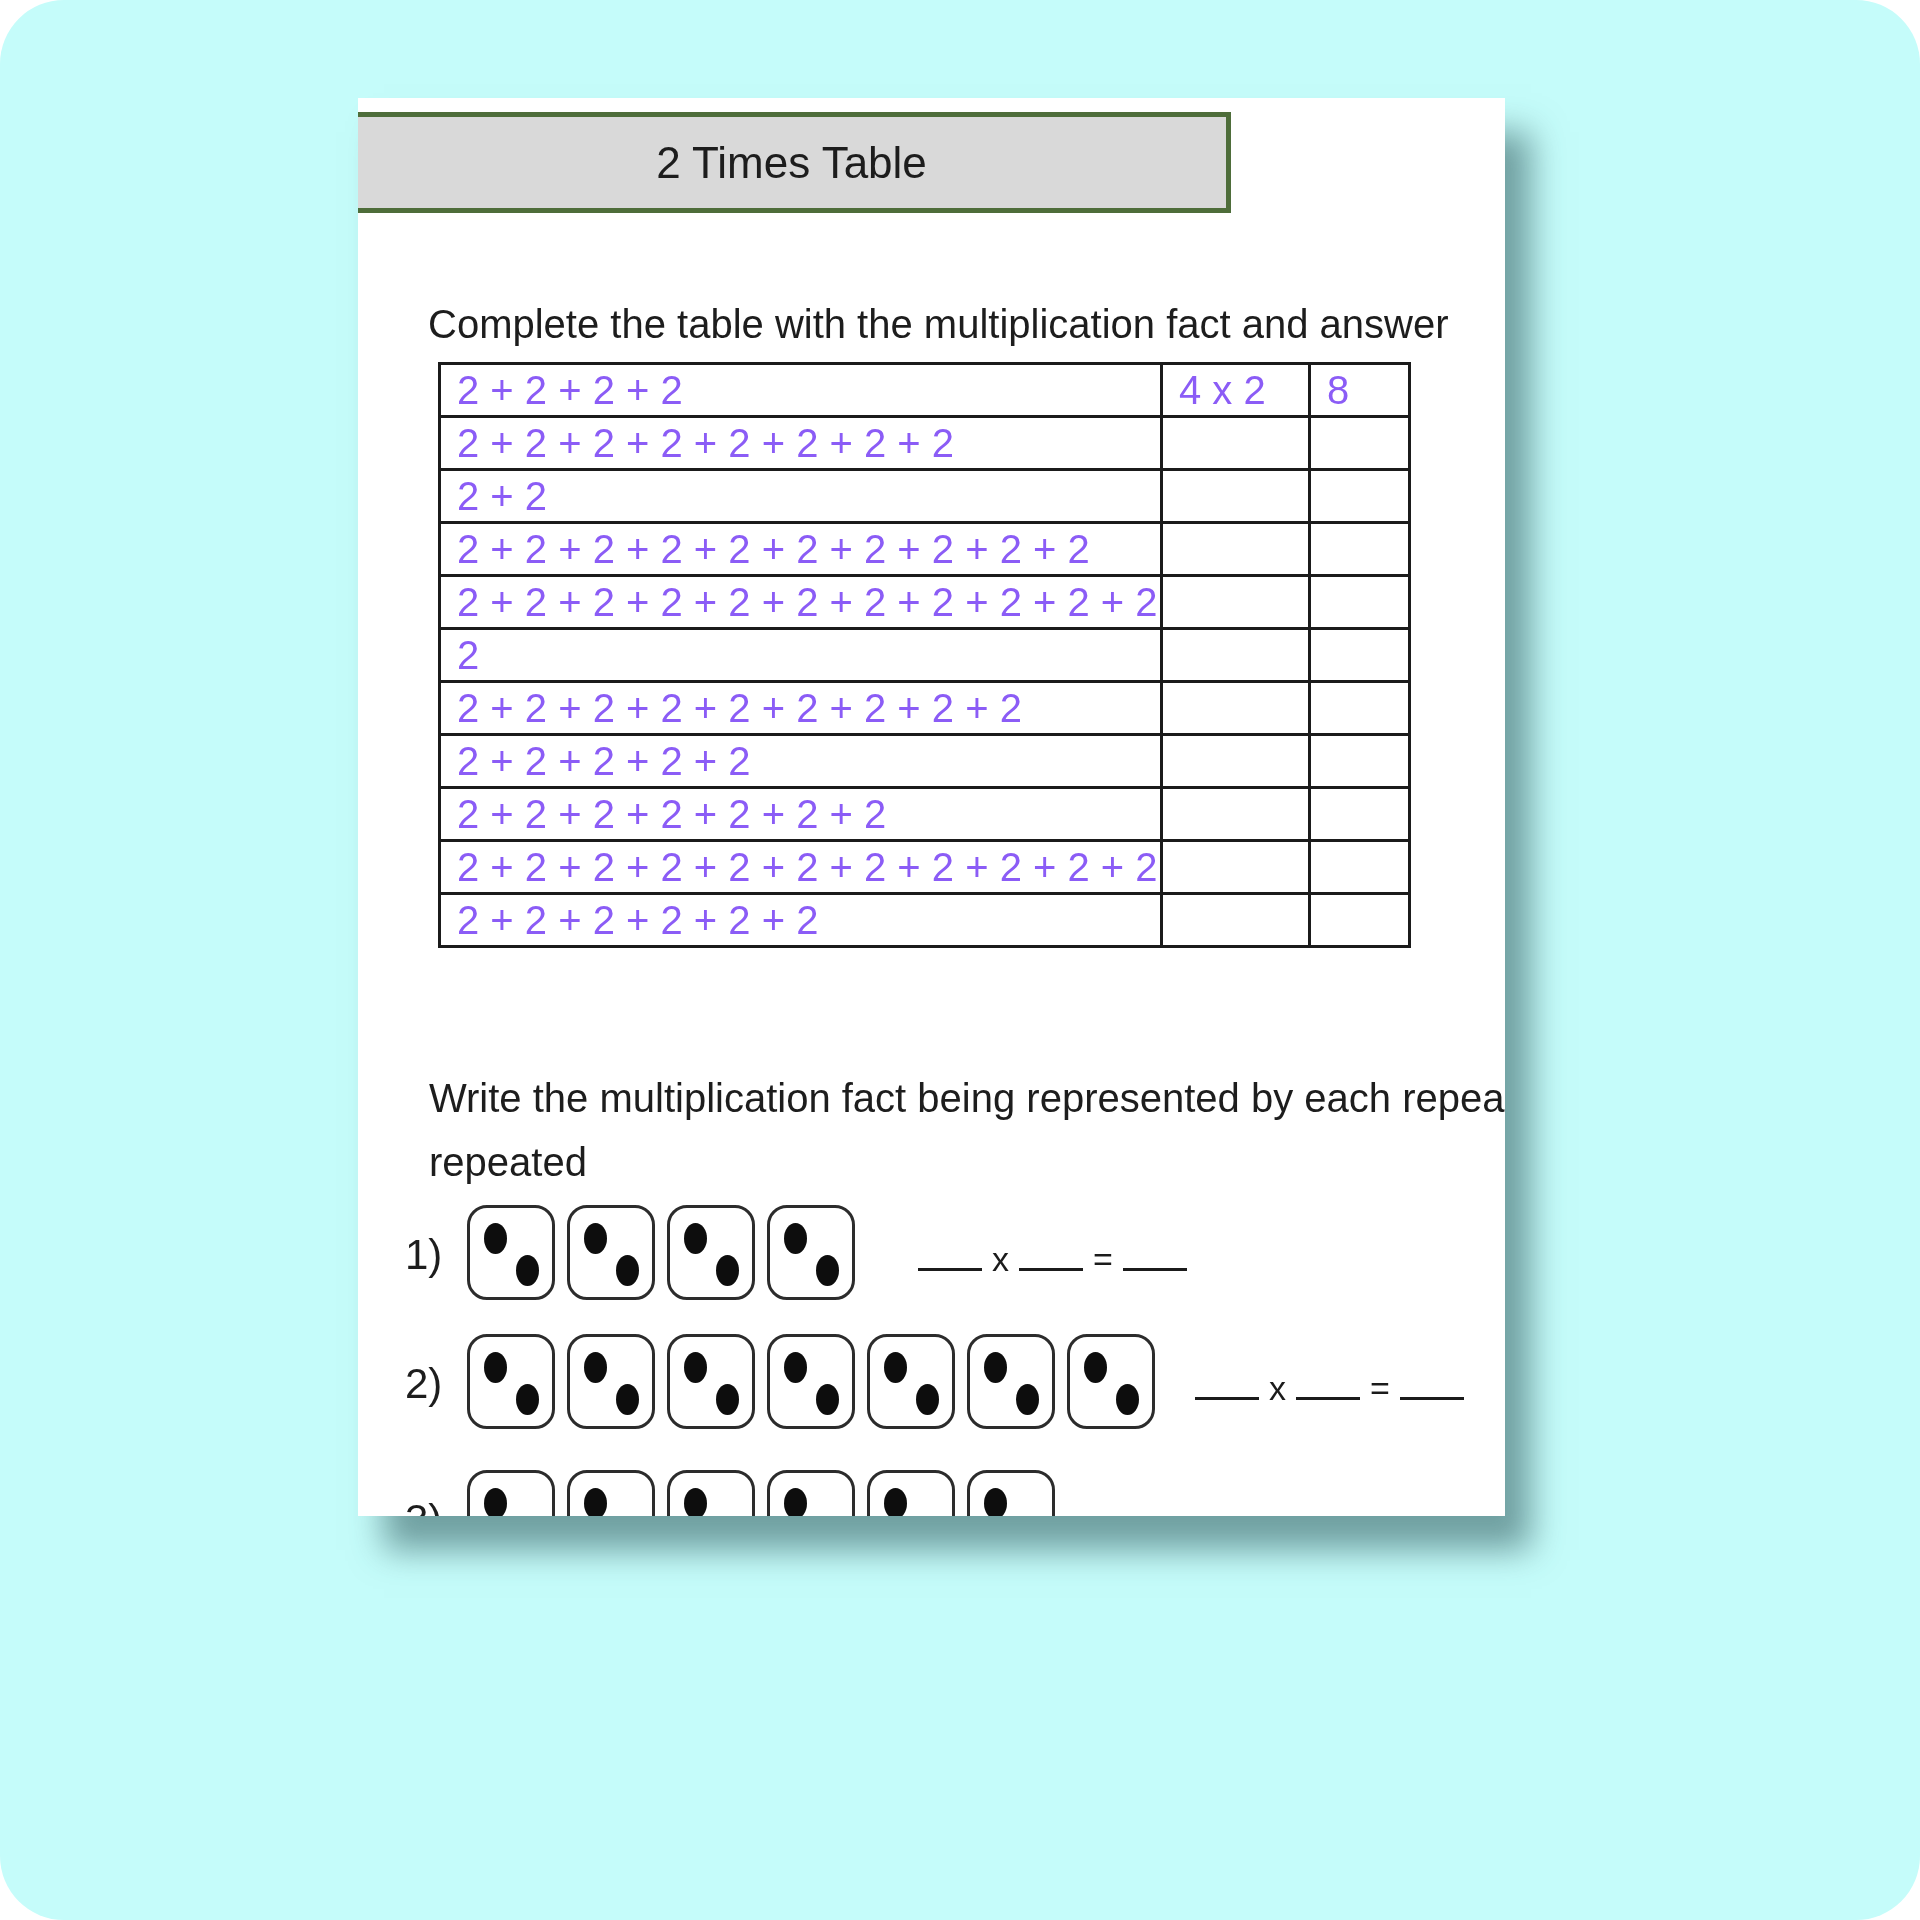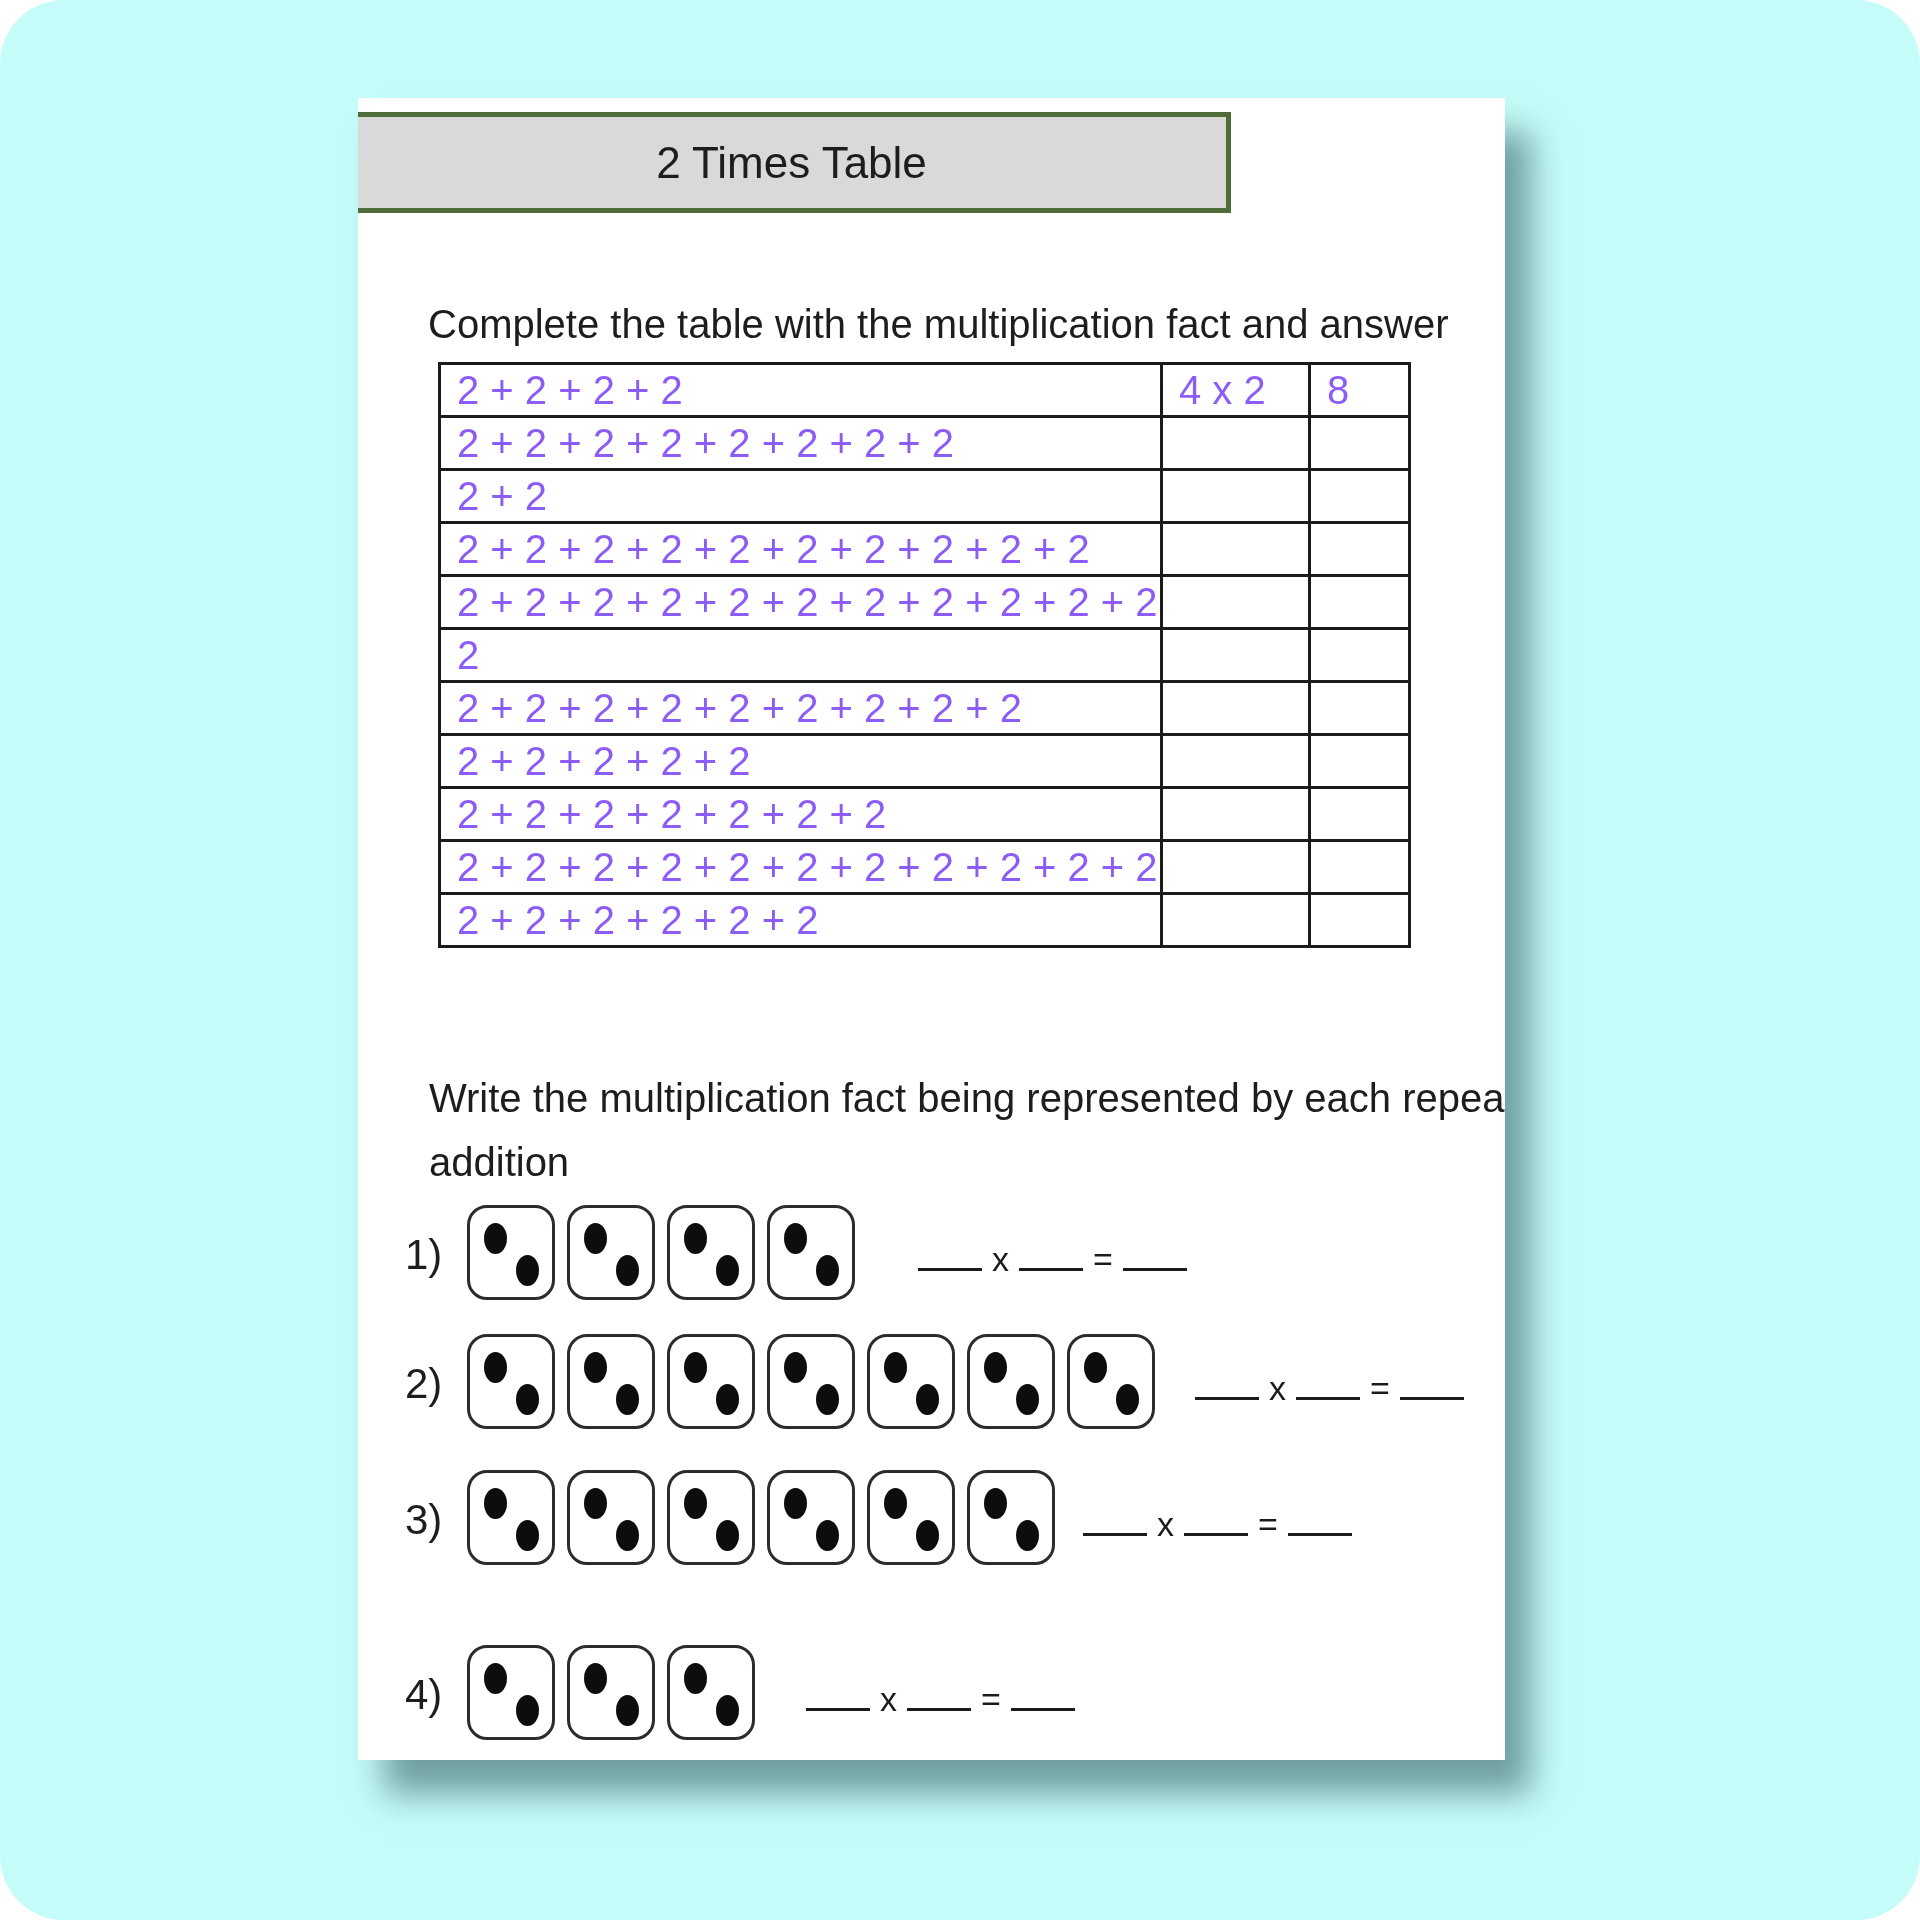--- a/index.html
+++ b/index.html
@@ -1,19 +1,19 @@
 <!DOCTYPE html>
 <html><head>
 <meta charset="utf-8">
 <style>
   html,body { margin:0; padding:0; background:#ffffff; }
   .canvas { position:relative; width:1920px; height:1920px; background:#ffffff;
             font-family:"Liberation Sans", sans-serif; overflow:hidden; }
   .bg-round { position:absolute; inset:0; background:#c5fcfa; border-radius:64px; }
-  .paper { position:absolute; left:358px; top:98px; width:1147px; height:1662px;
+  .paper { position:absolute; left:358px; top:98px; width:1147px; height:1418px;
            background:#ffffff; overflow:hidden;
            box-shadow:26px 34px 32px rgba(42,84,88,0.55); }
 
   
   .banner { position:absolute; left:-6px; top:14px; width:879px; height:101px;
             box-sizing:border-box; background:#d9d9d9; border:5px solid #4e6d3a;
             display:flex; align-items:center; justify-content:center; }
   .banner-title { font-size:44px; color:#1d1d1d; }
 
   
@@ -121,21 +121,21 @@
         <tr>
           <td>2 + 2 + 2 + 2 + 2 + 2</td>
           <td></td>
           <td></td>
         </tr>
       </tbody>
     </table>
 
     <div class="instr" id="instr2">
       <div>Write the multiplication fact being represented by each repeated</div>
-      <div>addition</div>
+      <div>repeated</div>
     </div>
 
     <span class="plabel" id="p1-label">1)</span>
     <div class="dice-row" id="p1-dice">
         <span class="die">
           <span class="dot d1"></span>
           <span class="dot d2"></span>
         </span>
         <span class="die">
           <span class="dot d1"></span>

